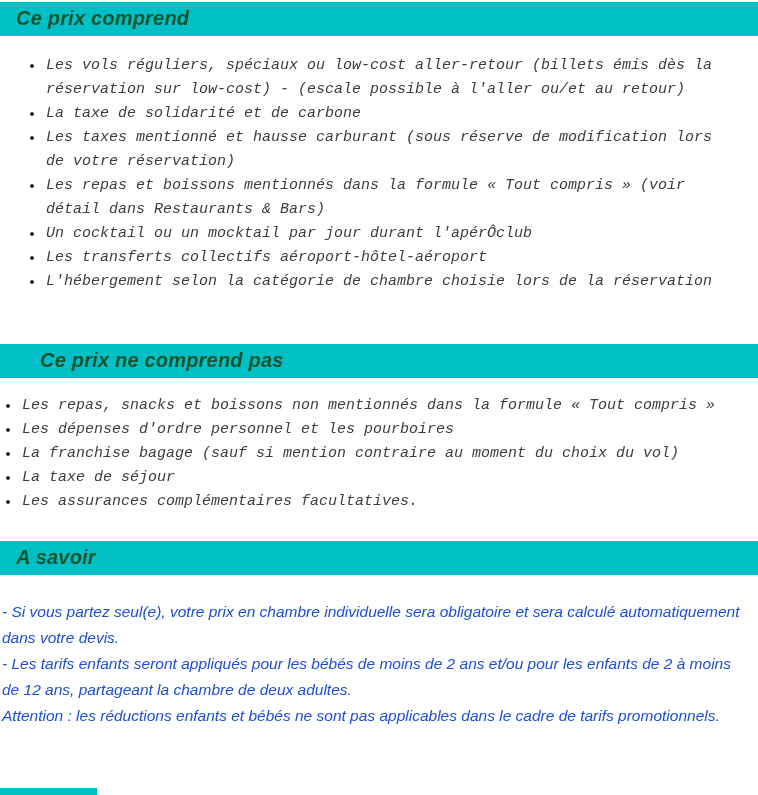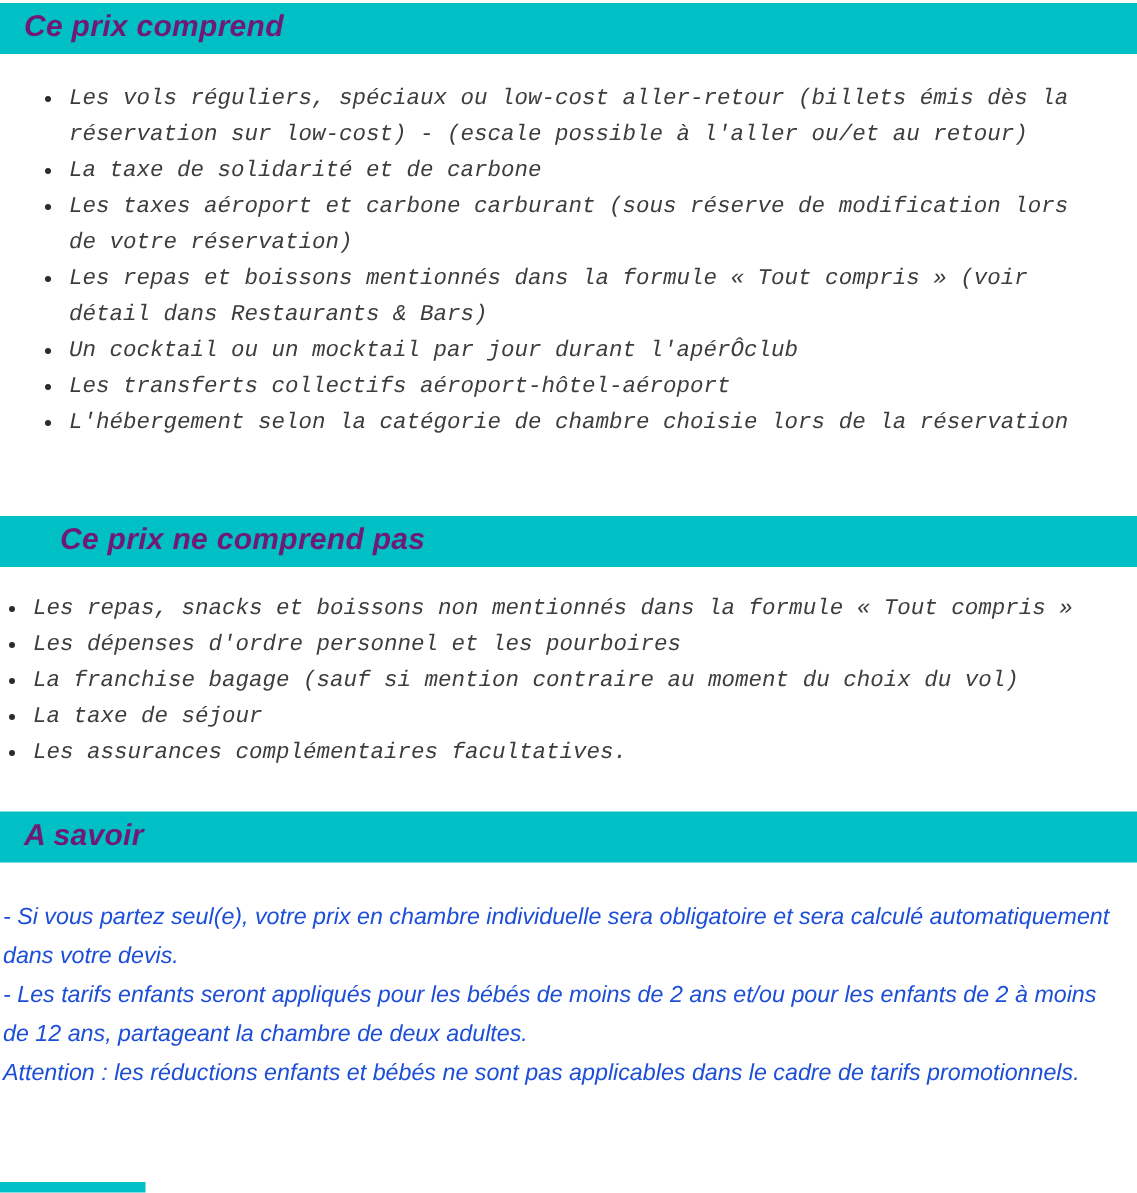--- a/index.html
+++ b/index.html
@@ -13,21 +13,21 @@
     font-family: "Liberation Sans", "DejaVu Sans", sans-serif;
   }
   .page {
     position: relative;
     width: 758px;
     height: 795px;
     background: #ffffff;
   }
   .section-header {
     background: #00c0c6;
-    color: #701a75;
+    color: #14532d;
     padding: 5px 16px 6px 16px;
     min-height: 34px;
     display: flex;
     align-items: flex-end;
   }
   .section-header h2 {
     margin: 0;
     font-size: 20px;
     font-weight: bold;
     font-style: italic;
@@ -83,21 +83,21 @@
 
 <div class="page">
 
   <section>
     <header class="section-header hdr-1">
       <h2>Ce prix comprend</h2>
     </header>
     <ul class="bullet-list">
       <li>Les vols réguliers, spéciaux ou low-cost aller-retour (billets émis dès la réservation sur low-cost) - (escale possible à l'aller ou/et au retour)</li>
       <li>La taxe de solidarité et de carbone</li>
-      <li>Les taxes aéroport et carbone carburant (sous réserve de modification lors de votre réservation)</li>
+      <li>Les taxes mentionné et hausse carburant (sous réserve de modification lors de votre réservation)</li>
       <li>Les repas et boissons mentionnés dans la formule « Tout compris » (voir détail dans Restaurants &amp; Bars)</li>
       <li>Un cocktail ou un mocktail par jour durant l'apérÔclub</li>
       <li>Les transferts collectifs aéroport-hôtel-aéroport</li>
       <li>L'hébergement selon la catégorie de chambre choisie lors de la réservation</li>
     </ul>
   </section>
 
   <section>
     <header class="section-header hdr-2">
       <h2>Ce prix ne comprend pas</h2>

